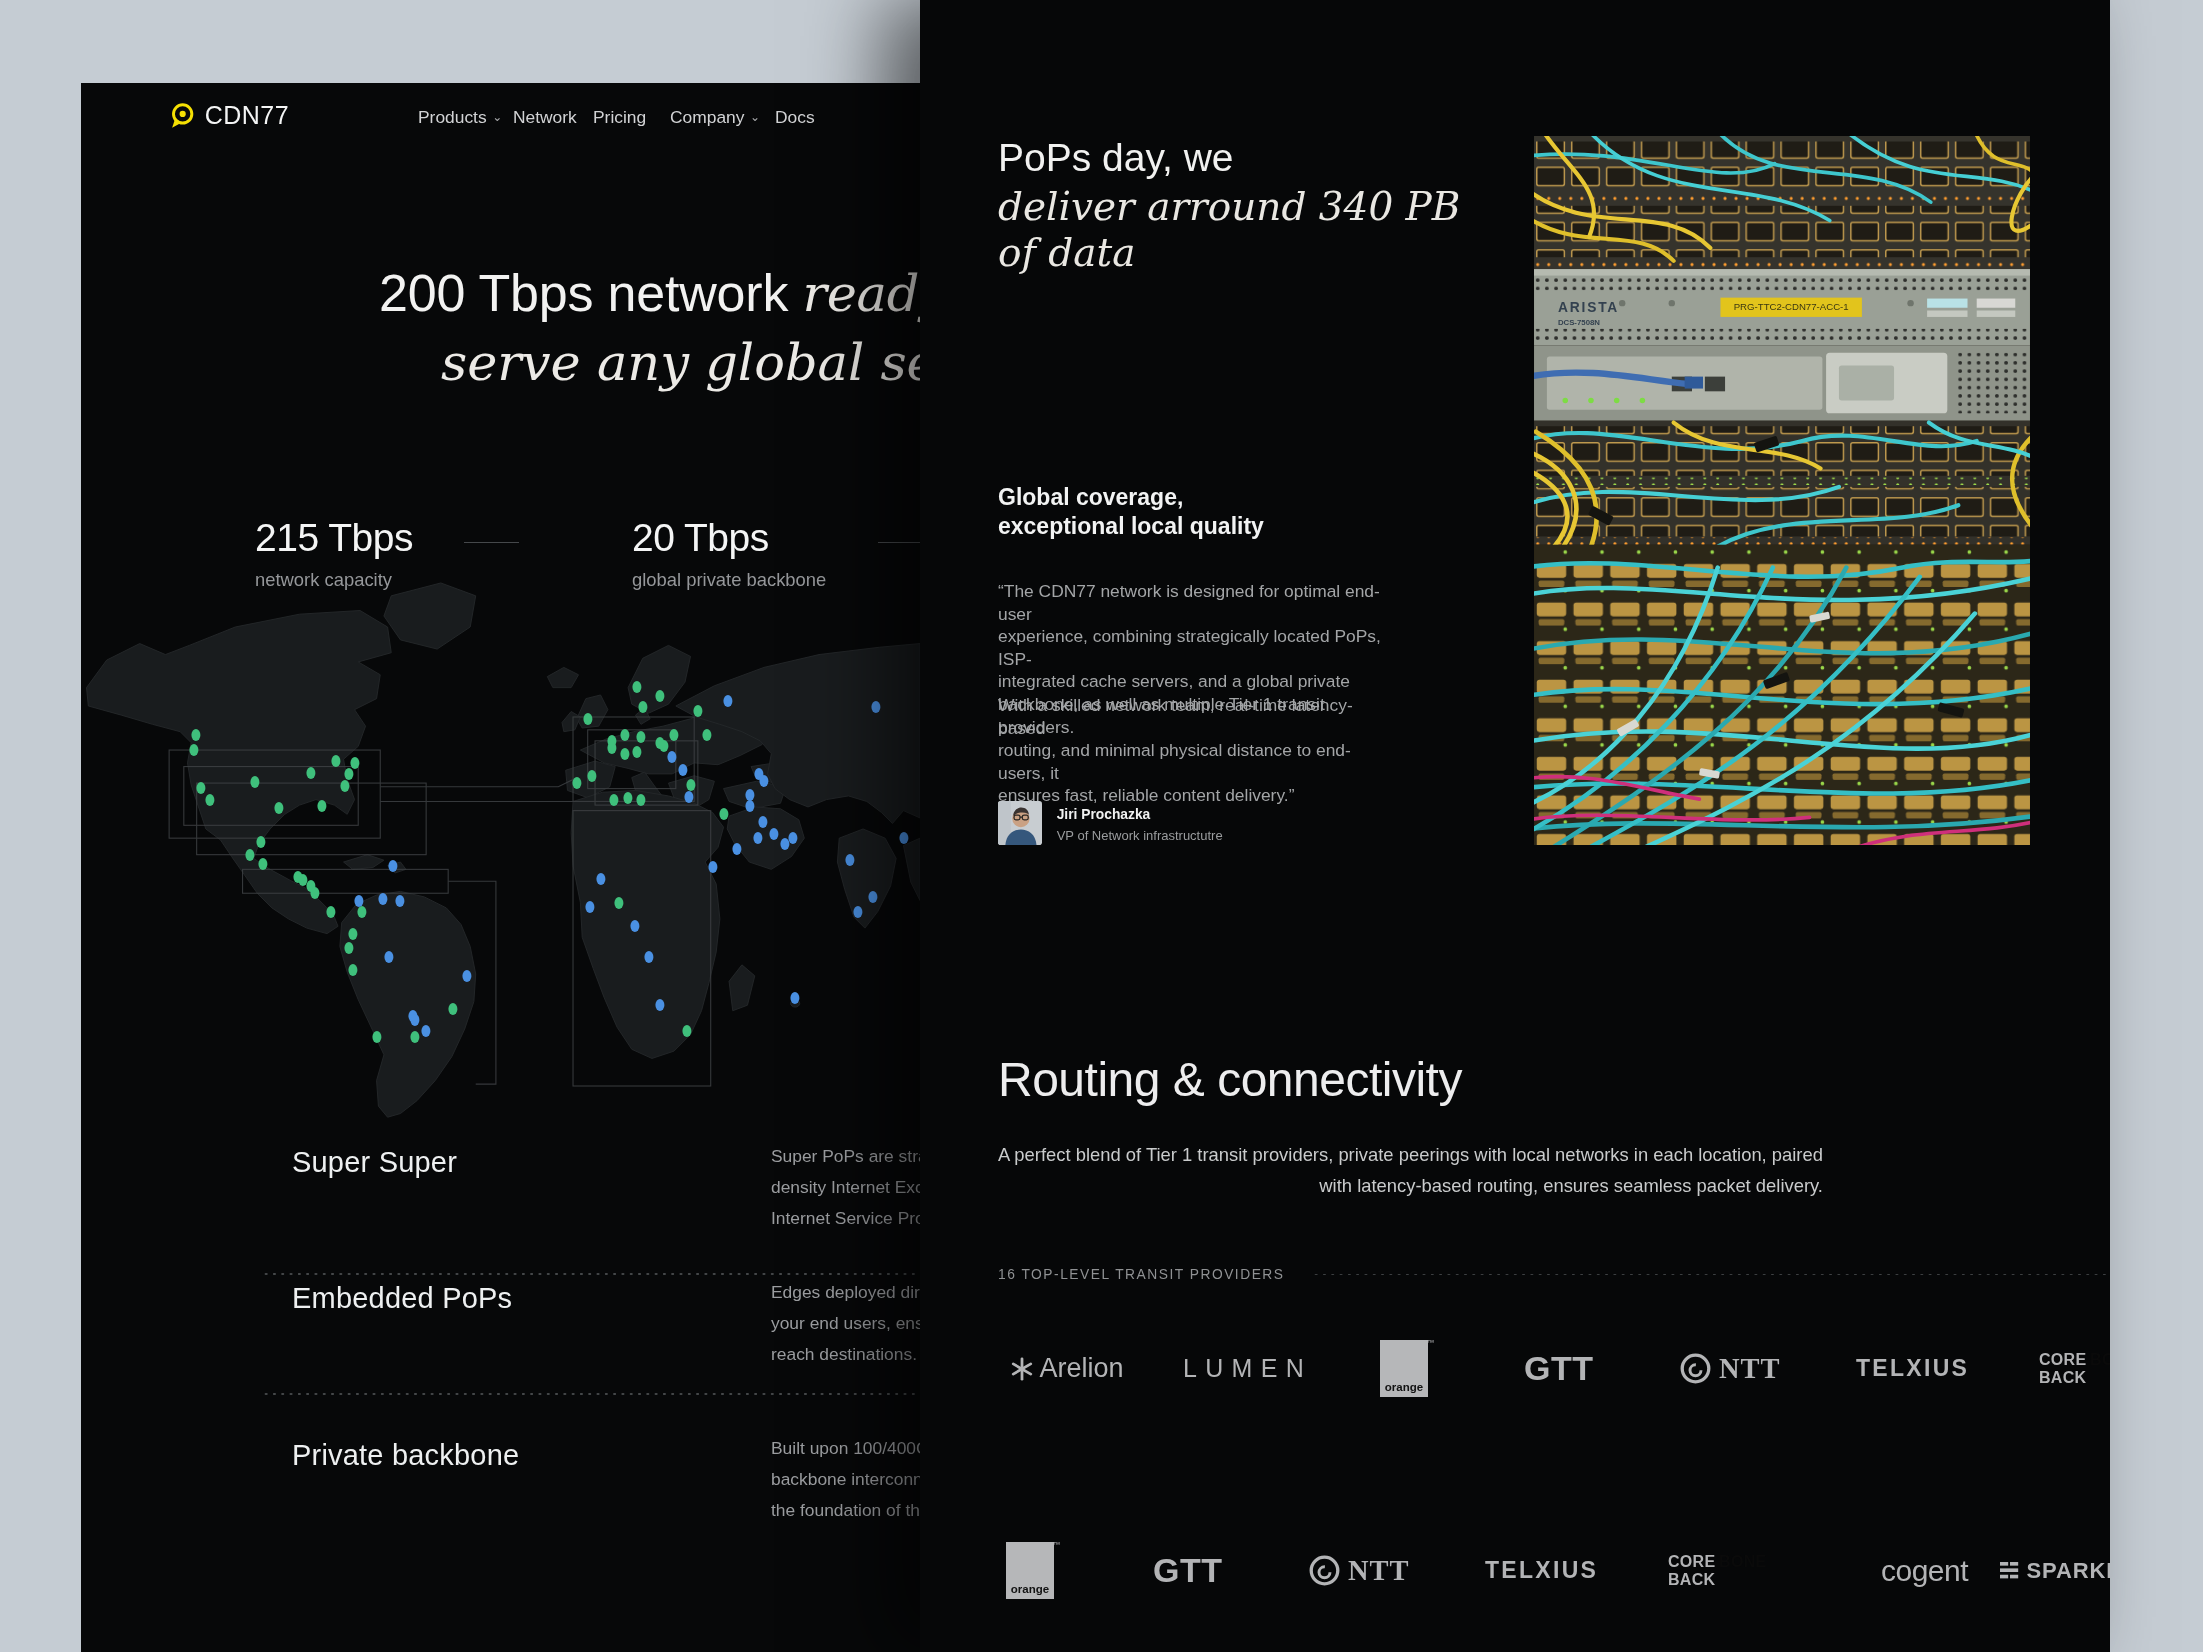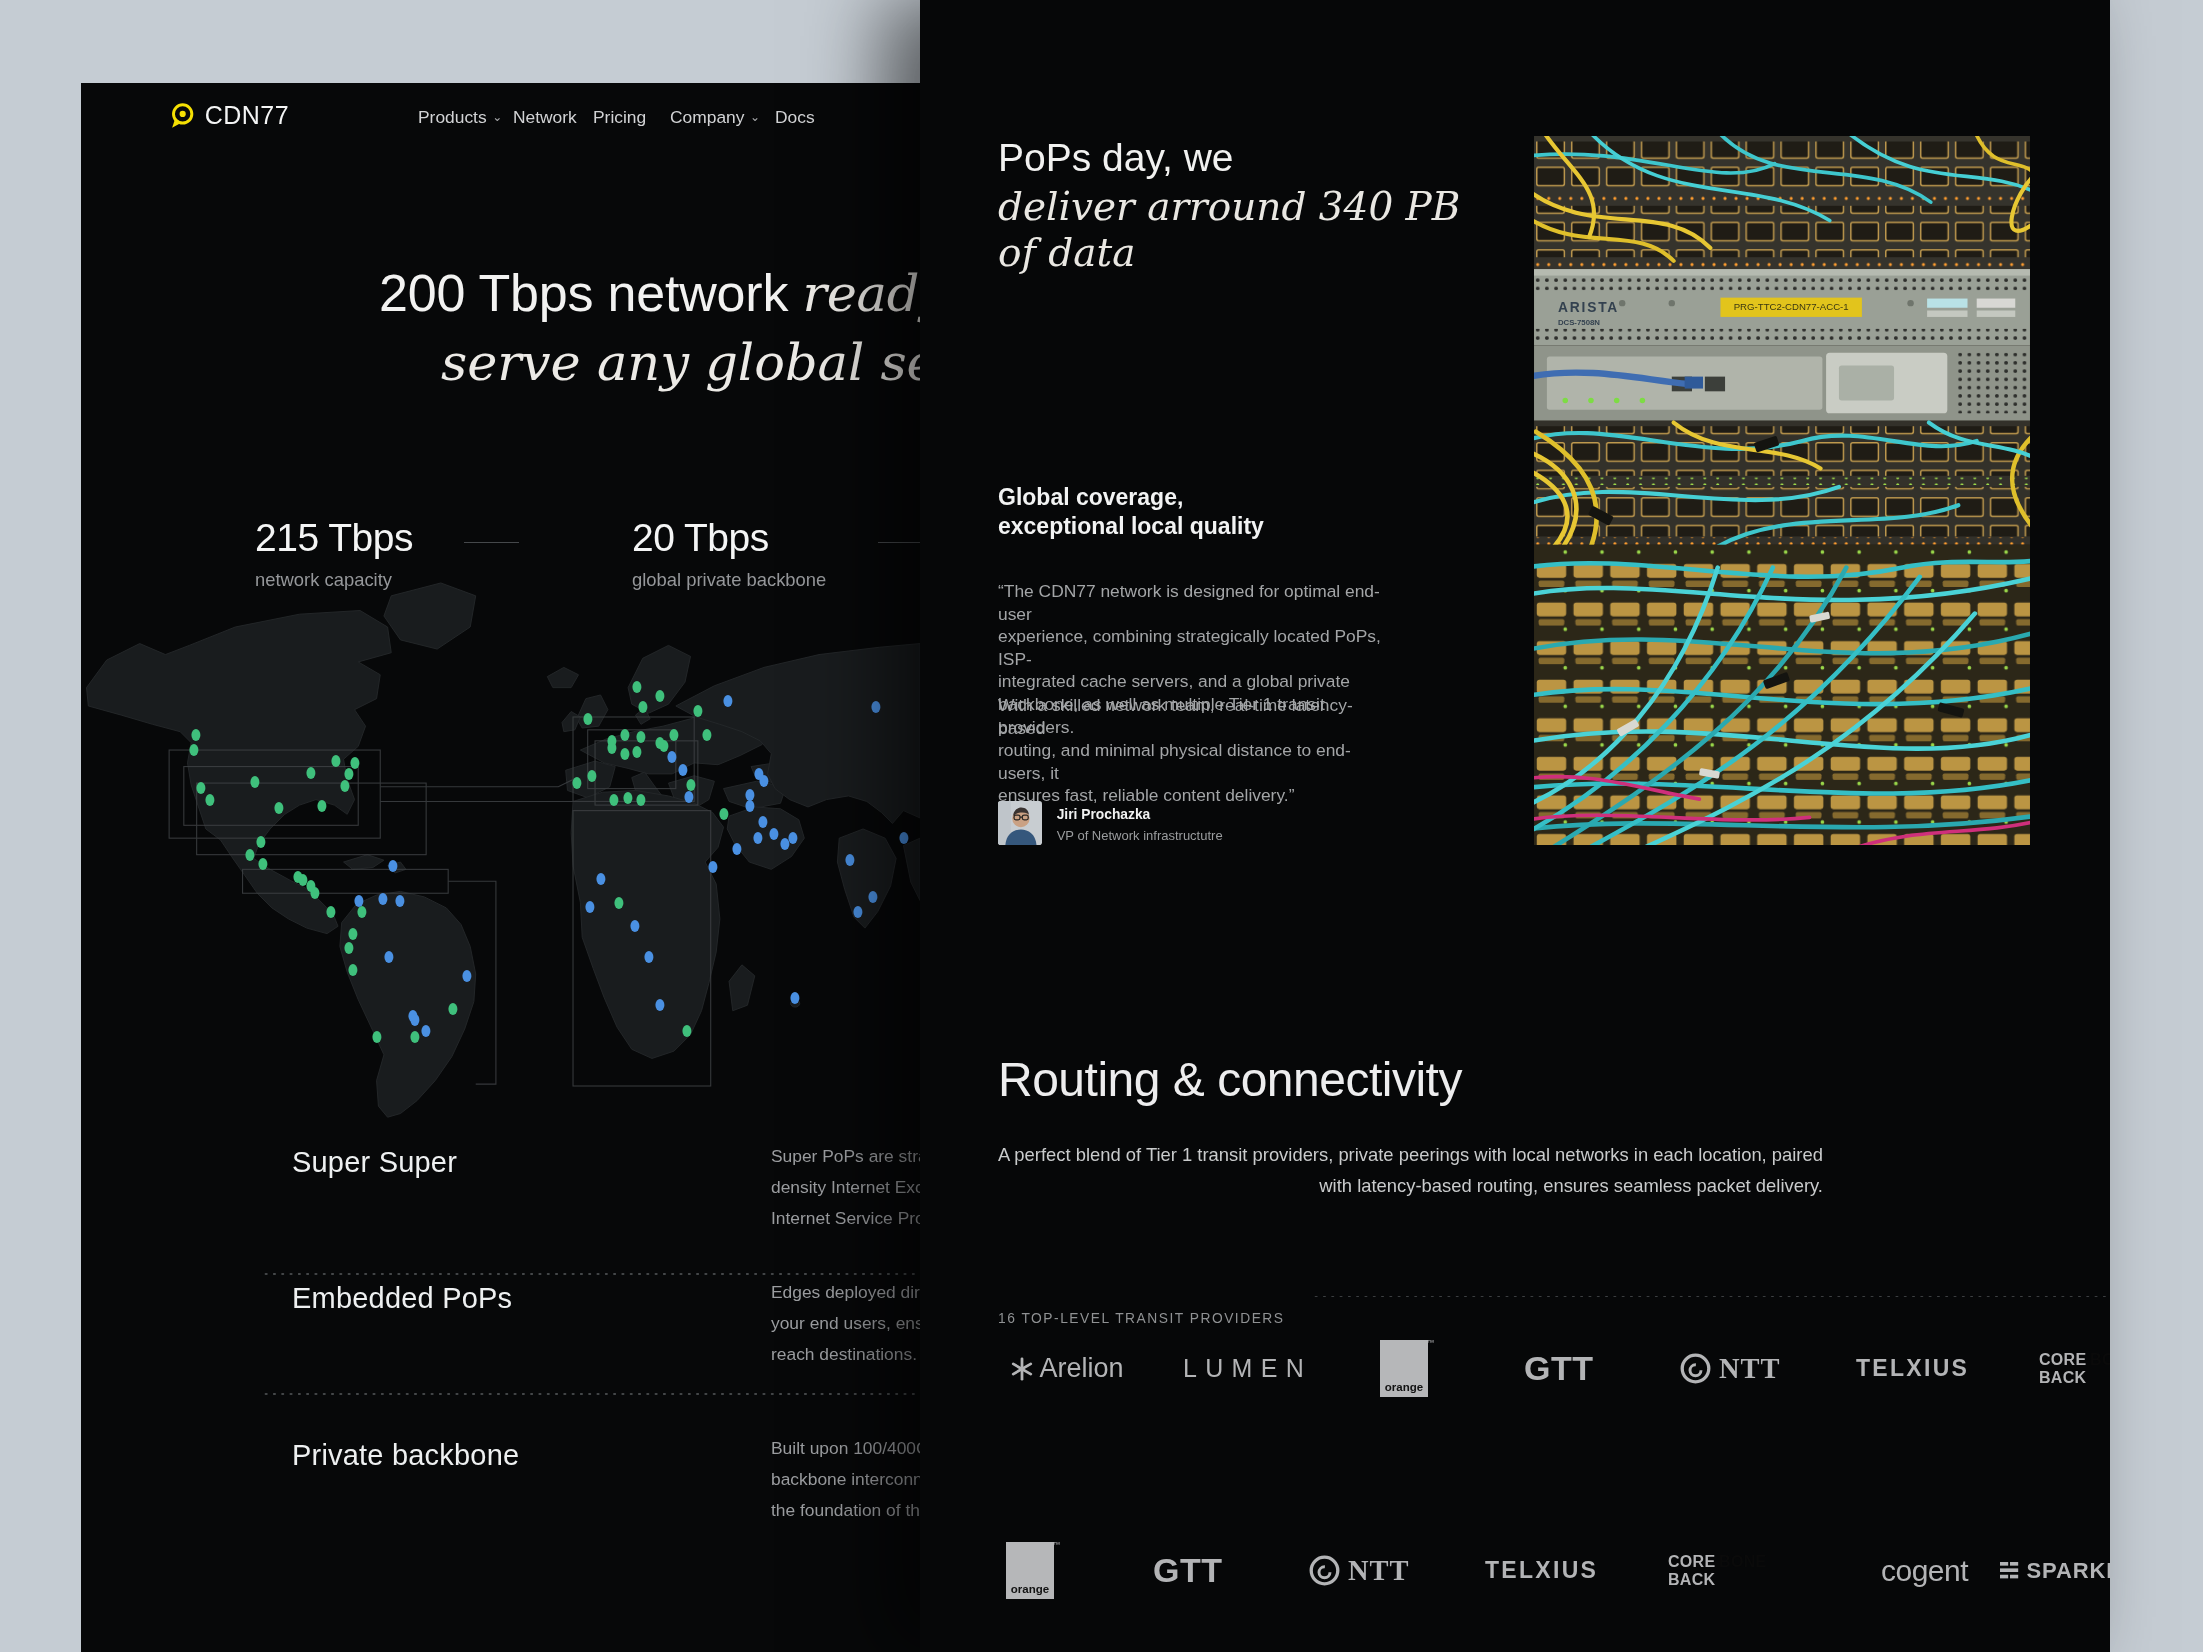--- a/index.html
+++ b/index.html
@@ -64,21 +64,21 @@
   .quote{position:absolute;left:78px;width:395px;color:#a3a5a7;font-size:17.4px;line-height:22.6px;white-space:pre-line;}
   .person{position:absolute;left:78px;top:801px;display:flex;gap:14.7px;}
   .avatar{width:44px;height:44px;border-radius:2.8px;overflow:hidden;flex:0 0 auto;}
   .person-name{color:#f0f1f1;font-size:13.8px;font-weight:700;margin-top:5.5px;}
   .person-role{color:#9a9c9e;font-size:13px;margin-top:6.4px;}
 
   .routing-head{position:absolute;left:78px;top:1052px;color:#ededee;font-size:48px;letter-spacing:-0.5px;white-space:nowrap;}
   .routing-para{position:absolute;left:78px;top:1139px;color:#c9cbcc;font-size:18.4px;line-height:31px;white-space:pre-line;text-align:right;}
 
   .label-row{position:absolute;left:78px;right:0;display:flex;align-items:center;}
-  .label-row .lbl{color:#8f9193;font-size:13.8px;letter-spacing:1.5px;white-space:nowrap;margin-top:44px;}
+  .label-row .lbl{color:#8f9193;font-size:13.8px;letter-spacing:1.5px;white-space:nowrap;}
   .label-row .rule{flex:1;margin-left:27.5px;height:1.8px;
     background-image:radial-gradient(circle,#3e4143 1px,transparent 1.2px);
     background-size:8.3px 1.8px;background-repeat:repeat-x;}
 
   .logo-item{position:absolute;height:77px;display:flex;align-items:center;color:#b3b4b6;white-space:nowrap;}
   .lg-arelion{display:flex;align-items:center;gap:5.5px;font-size:27px;}
   .lg-lumen{font-size:25px;font-weight:400;letter-spacing:8.3px;}
   .lg-orange{width:48px;height:57px;background:#b6b7b9;position:relative;}
   .lg-orange span{position:absolute;left:0;right:0;bottom:3.7px;text-align:center;color:#131313;font-size:11.5px;font-weight:700;letter-spacing:0;}
   .lg-orange i{position:absolute;right:-6.4px;top:-1.8px;font-style:normal;font-size:7.3px;color:#b6b7b9;}

